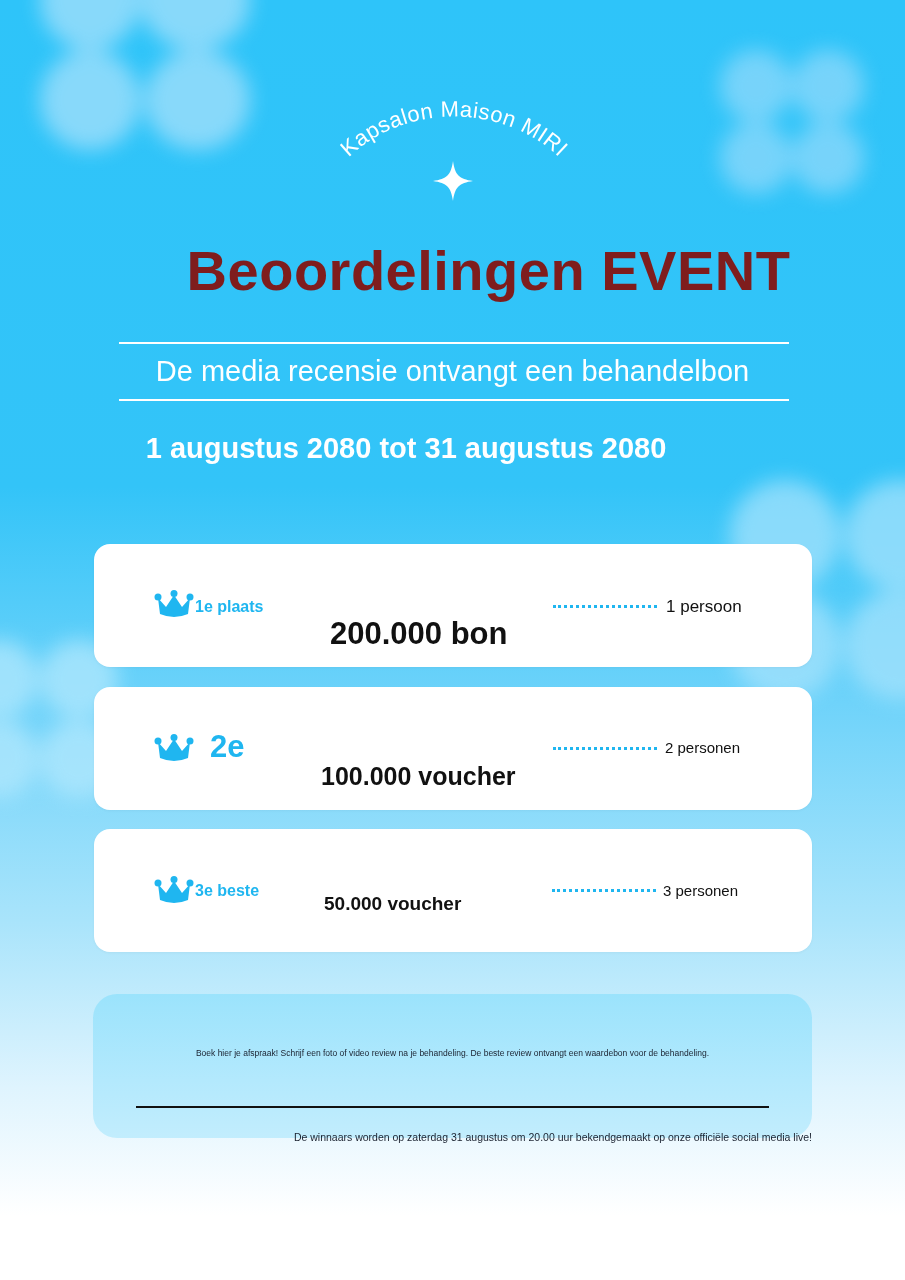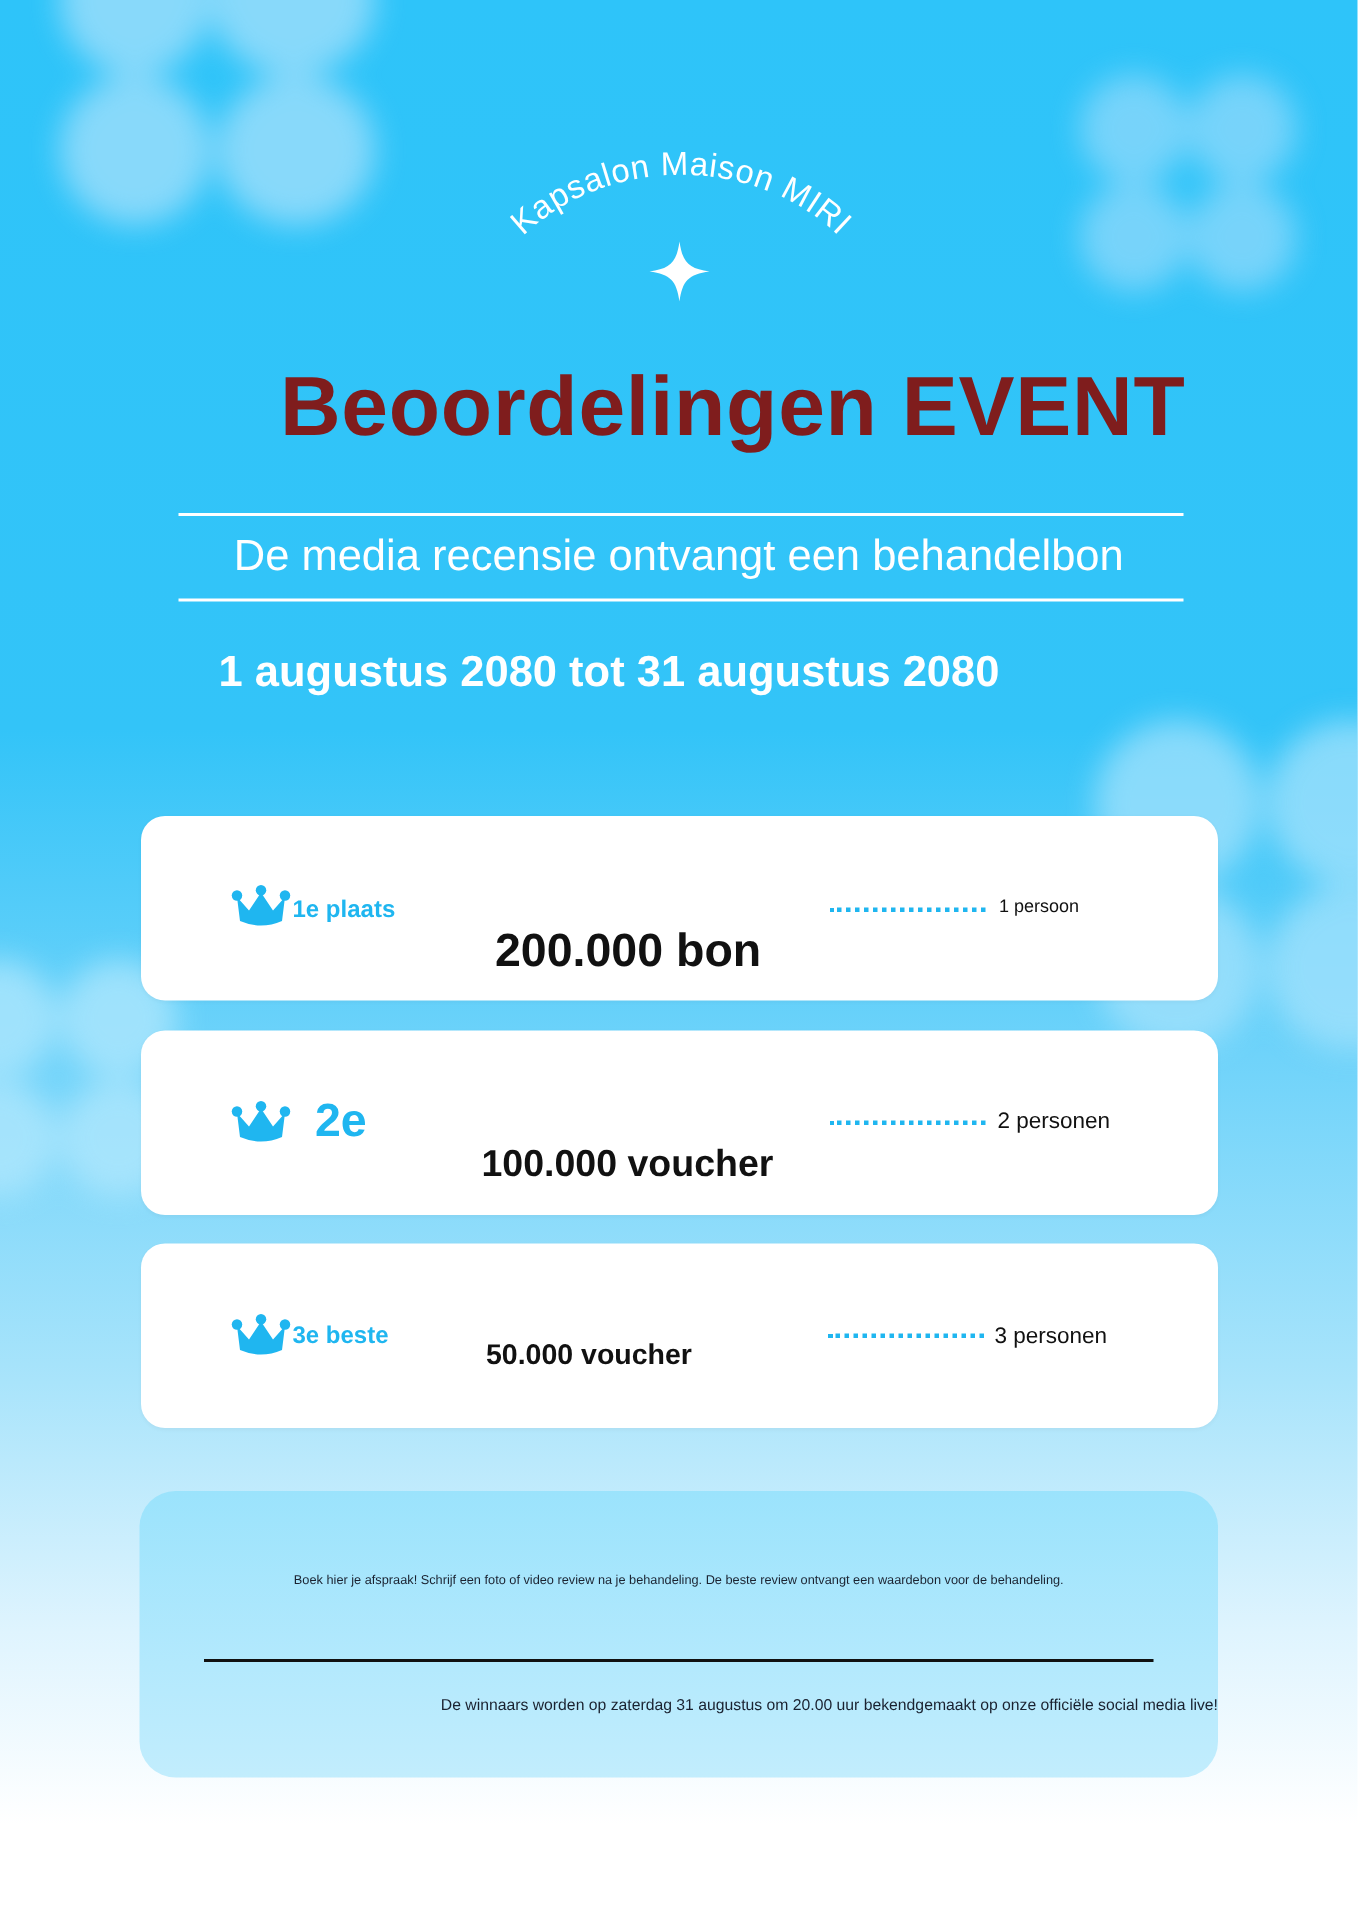--- a/index.html
+++ b/index.html
@@ -91,27 +91,27 @@
   .card-3 .prize { left: 230px; top: 36px; font-size: 19px; }
   .dots {
     position: absolute; height: 0; border-top: 3px dotted #1fb6f0; width: 104px;
   }
   .card-1 .dots { left: 459px; top: 61px; }
   .card-2 .dots { left: 459px; top: 60px; }
   .card-3 .dots { left: 458px; top: 60px; }
   .count {
     position: absolute; color: #111111; font-family: "Liberation Sans", sans-serif; white-space: nowrap;
   }
-  .card-1 .count { left: 572px; top: 53px; font-size: 12px; }
+  .card-1 .count { left: 572px; top: 53px; font-size: 17px; }
   .card-2 .count { left: 571px; top: 52px; font-size: 15px; }
   .card-3 .count { left: 569px; top: 53px; font-size: 15px; }
 
   
   .info {
-    position: absolute; left: 93px; top: 994px; width: 719px; height: 191px;
+    position: absolute; left: 93px; top: 994px; width: 719px; height: 144px;
     border-radius: 24px;
     background: linear-gradient(180deg, #9be3fc 0%, #b3e9fd 60%, #c2edfd 100%);
   }
   .info-text-1 {
     position: absolute; left: 0; top: 54px; width: 719px; text-align: center;
     font-family: "Liberation Sans", sans-serif; font-size: 8.5px; color: #1a2230;
   }
   .info-divider {
     position: absolute; left: 43px; top: 112px; width: 633px; height: 2px; background: #111111;
   }

